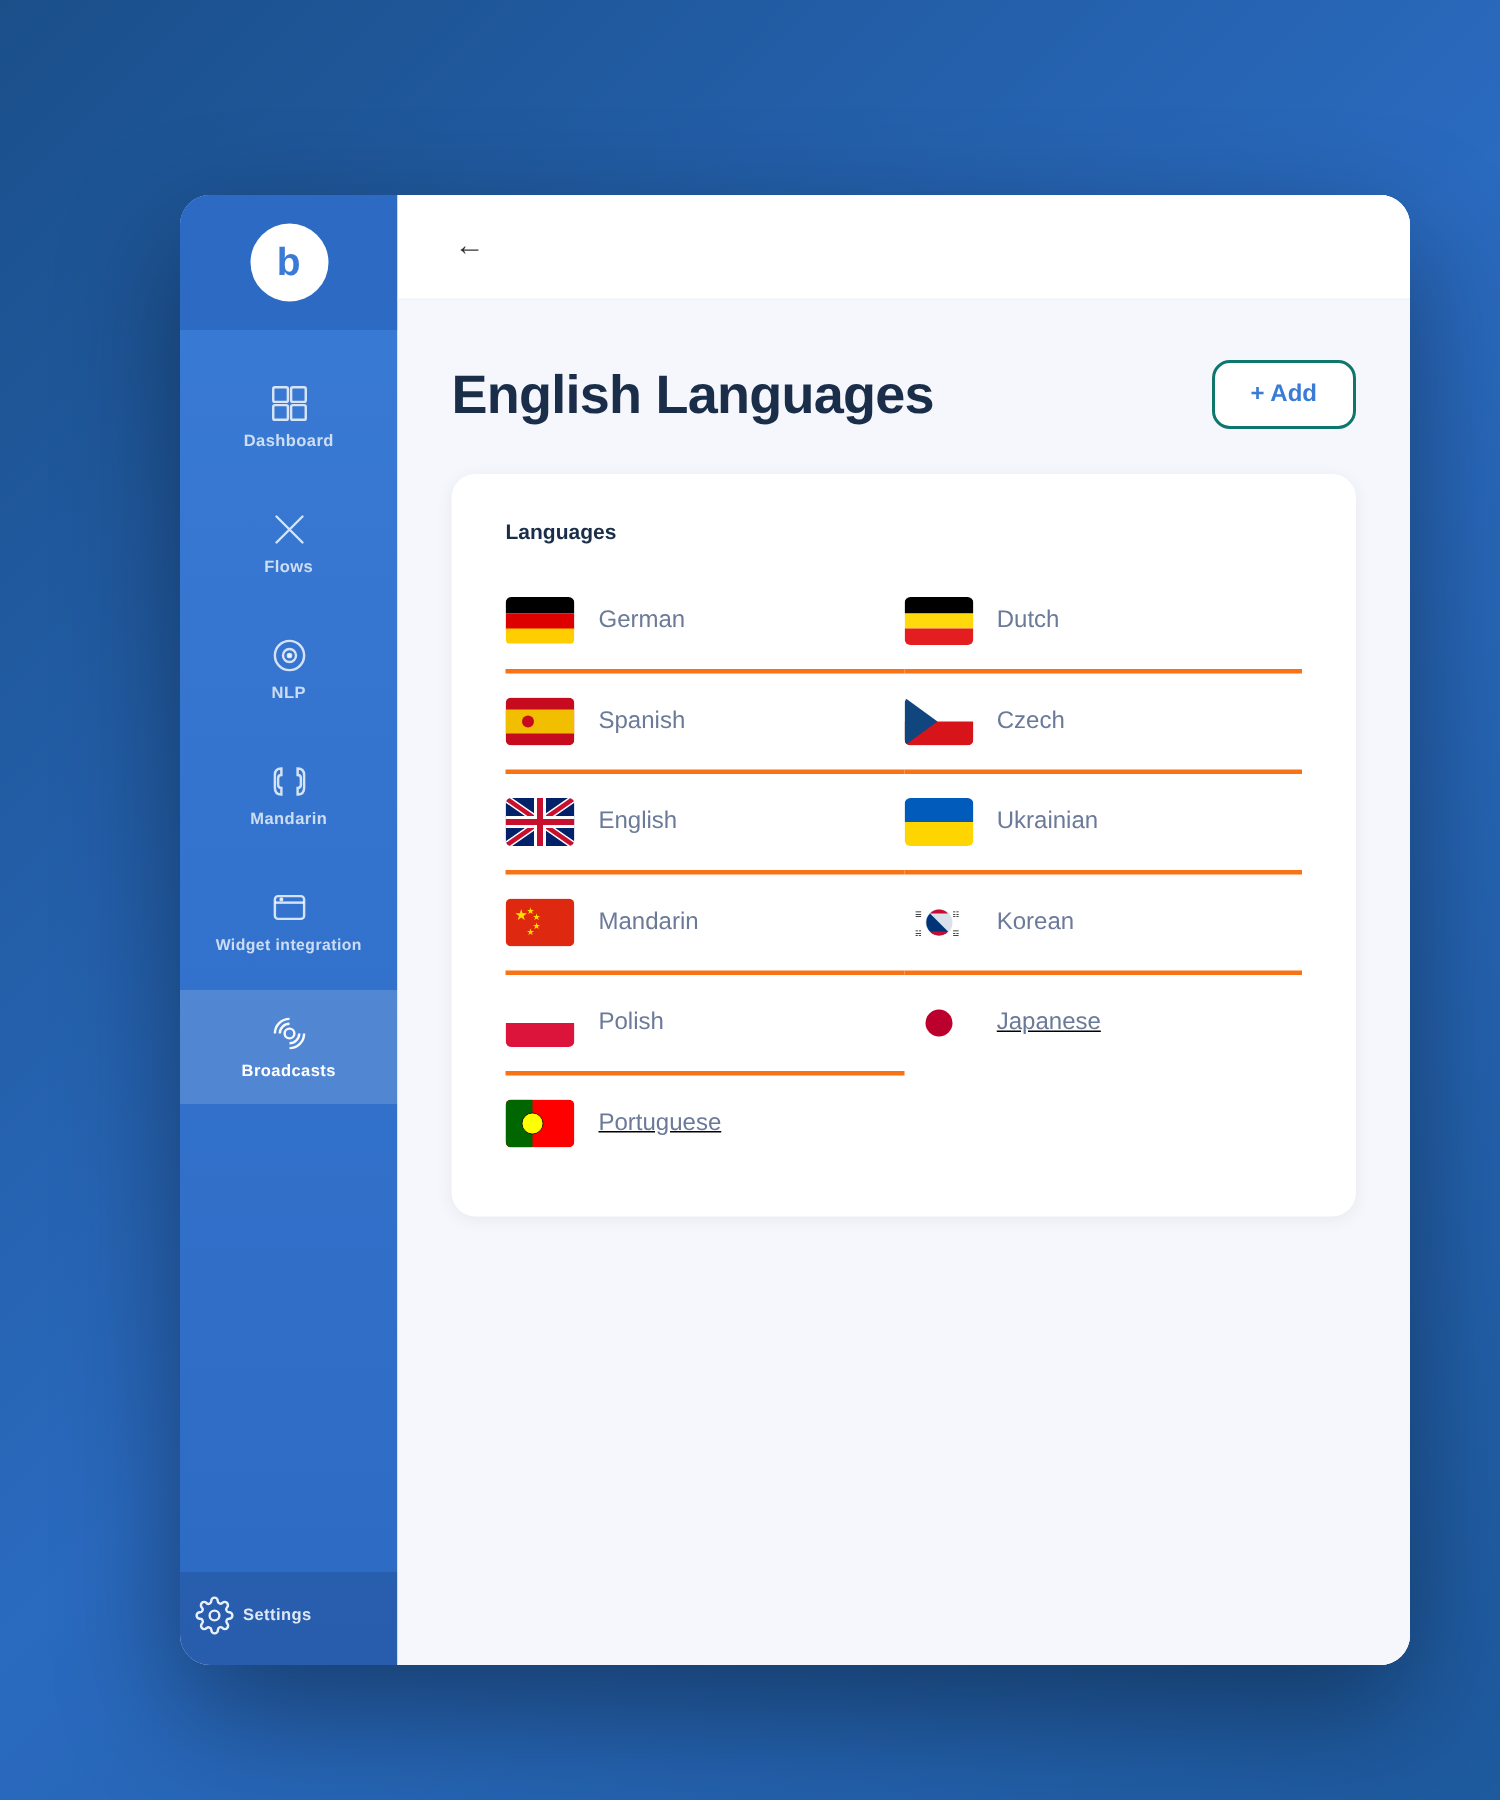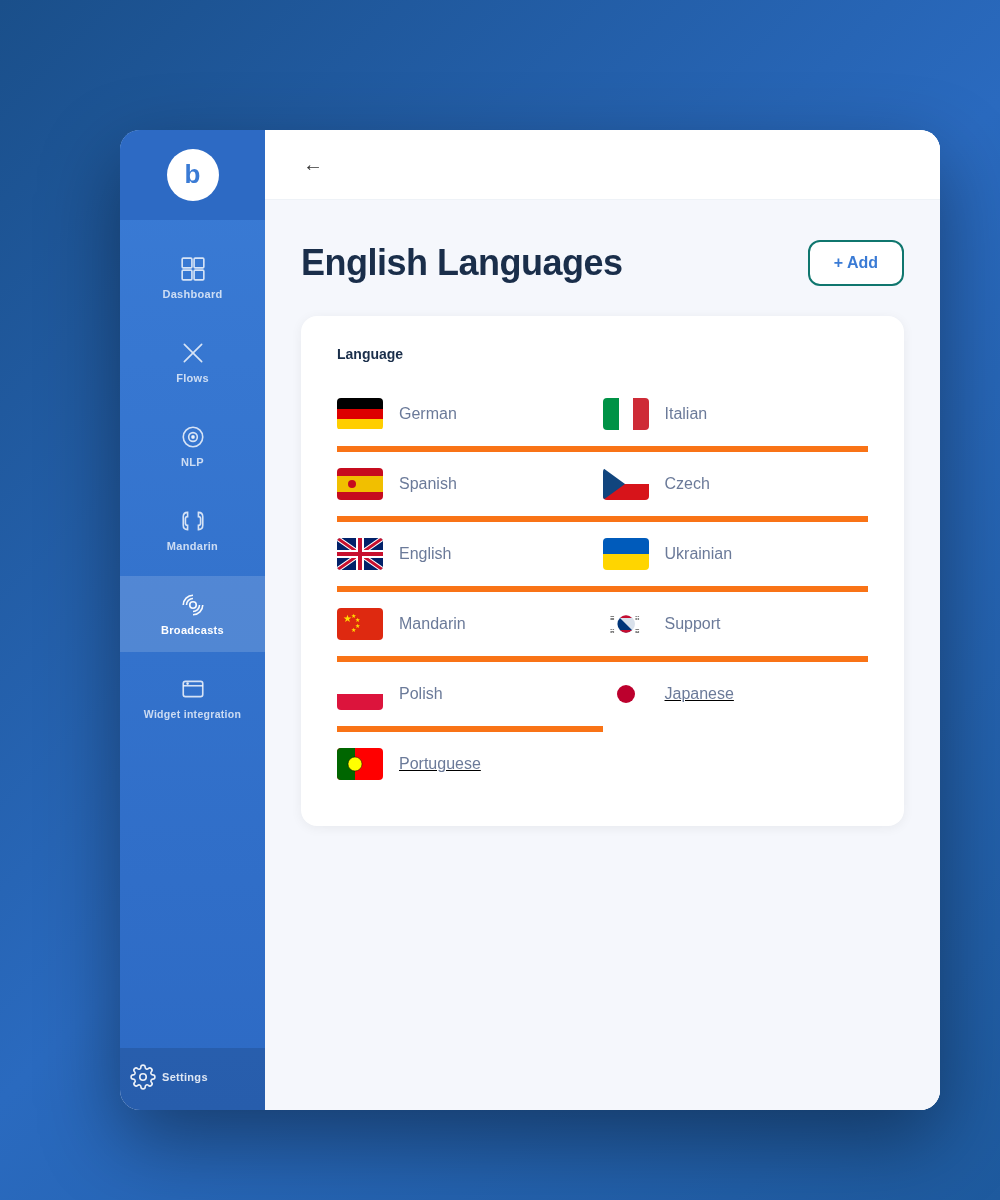--- a/index.html
+++ b/index.html
@@ -192,21 +192,21 @@
       display: grid;
       grid-template-columns: 1fr 1fr;
       gap: 0;
     }
 
     .lang-row {
       display: flex;
       align-items: center;
       padding: 16px 0;
       gap: 16px;
-      border-bottom: 6px solid #f97316;
+      border-bottom: 3px solid #f97316;
     }
 
     .lang-row:last-child {
       border-bottom: none;
       text-decoration: underline;
     }
 
     .flag {
       width: 46px;
       height: 32px;
@@ -279,40 +279,40 @@
         </div>
 
         <div class="nav-item">
           <svg viewBox="0 0 24 24" width="26" height="26" fill="none" stroke="rgba(255,255,255,0.8)" stroke-width="1.5">
             <path d="M3 8 Q3 4 7 4 L7 8 Q5 8 5 10 L5 14 Q5 16 7 16 L7 20 Q3 20 3 16 Z"></path>
             <path d="M21 8 Q21 4 17 4 L17 8 Q19 8 19 10 L19 14 Q19 16 17 16 L17 20 Q21 20 21 16 Z"></path>
           </svg>
           <span class="nav-item-label">Mandarin</span>
         </div>
 
+        <div class="nav-item">
+          <svg viewBox="0 0 24 24" width="26" height="26" fill="none" stroke="rgba(255,255,255,0.8)" stroke-width="1.5">
+            <rect x="3" y="5" width="18" height="14" rx="2"></rect>
+            <path d="M3 9 L21 9"></path>
+            <circle cx="7" cy="7" r="0.5" fill="rgba(255,255,255,0.8)"></circle>
+          </svg>
+          <span class="nav-item-label" style="text-align:center;font-size:10.5px;">Widget integration</span>
+        </div>
+
         <div class="nav-item active">
           <svg viewBox="0 0 24 24" width="26" height="26" fill="none" stroke="rgba(255,255,255,0.95)" stroke-width="1.5">
             <circle cx="12" cy="12" r="3"></circle>
             <path d="M6 12 A6 6 0 0 1 12 6"></path>
             <path d="M18 12 A6 6 0 0 1 12 18"></path>
             <path d="M3 12 A9 9 0 0 1 12 3"></path>
             <path d="M21 12 A9 9 0 0 1 12 21"></path>
           </svg>
           <span class="nav-item-label">Broadcasts</span>
         </div>
 
-        <div class="nav-item">
-          <svg viewBox="0 0 24 24" width="26" height="26" fill="none" stroke="rgba(255,255,255,0.8)" stroke-width="1.5">
-            <rect x="3" y="5" width="18" height="14" rx="2"></rect>
-            <path d="M3 9 L21 9"></path>
-            <circle cx="7" cy="7" r="0.5" fill="rgba(255,255,255,0.8)"></circle>
-          </svg>
-          <span class="nav-item-label" style="text-align:center;font-size:10.5px;">Widget integration</span>
-        </div>
-
       </div>
 
       <div class="settings-item" style="margin-top:auto;">
         <svg viewBox="0 0 24 24" width="26" height="26" fill="none" stroke="rgba(255,255,255,0.9)" stroke-width="1.5">
           <path d="M12 15a3 3 0 1 0 0-6 3 3 0 0 0 0 6z"></path>
           <path d="M19.4 15a1.65 1.65 0 0 0 .33 1.82l.06.06a2 2 0 0 1-2.83 2.83l-.06-.06a1.65 1.65 0 0 0-1.82-.33 1.65 1.65 0 0 0-1 1.51V21a2 2 0 0 1-4 0v-.09A1.65 1.65 0 0 0 9 19.4a1.65 1.65 0 0 0-1.82.33l-.06.06a2 2 0 0 1-2.83-2.83l.06-.06A1.65 1.65 0 0 0 4.68 15a1.65 1.65 0 0 0-1.51-1H3a2 2 0 0 1 0-4h.09A1.65 1.65 0 0 0 4.6 9a1.65 1.65 0 0 0-.33-1.82l-.06-.06a2 2 0 0 1 2.83-2.83l.06.06A1.65 1.65 0 0 0 9 4.68a1.65 1.65 0 0 0 1-1.51V3a2 2 0 0 1 4 0v.09a1.65 1.65 0 0 0 1 1.51 1.65 1.65 0 0 0 1.82-.33l.06-.06a2 2 0 0 1 2.83 2.83l-.06.06A1.65 1.65 0 0 0 19.4 9a1.65 1.65 0 0 0 1.51 1H21a2 2 0 0 1 0 4h-.09a1.65 1.65 0 0 0-1.51 1z"></path>
         </svg>
         <span class="nav-item-label">Settings</span>
       </div>
 
@@ -323,21 +323,21 @@
         <div class="back-btn">←</div>
       </div>
 
       <div class="content-area">
         <div class="page-header">
           <h1 class="page-title">English Languages</h1>
           <button class="add-btn">+ Add</button>
         </div>
 
         <div class="languages-card">
-          <div class="col-header">Language</div>
+          <div class="col-header">Languages</div>
 
           <div class="languages-grid">
 
             <div>
               <div class="lang-row">
                 <div class="flag">
                   <svg width="46" height="32" viewBox="0 0 46 32">
                     <rect width="46" height="11" y="0" fill="#000"></rect>
                     <rect width="46" height="11" y="11" fill="#dd0000"></rect>
                     <rect width="46" height="10" y="21" fill="#ffce00"></rect>
@@ -402,31 +402,31 @@
                     <rect width="46" height="32" fill="#ff0000"></rect>
                     <rect width="18" height="32" fill="#006600"></rect>
                     <circle cx="18" cy="16" r="7" fill="#ffff00" stroke="#000" stroke-width="0.5"></circle>
                   </svg>
                 </div>
                 <span class="lang-name">Portuguese</span>
               </div>
             </div>
 
             <div>
-
-              <div class="lang-row">
-                <div class="flag">
-                  <svg width="46" height="32" viewBox="0 0 46 32">
-                    <rect width="16" height="32" fill="#009246"></rect>
-                    <rect width="14" height="32" x="16" fill="white"></rect>
-                    <rect width="16" height="32" x="30" fill="#ce2b37"></rect>
-                  </svg>
-                </div>
-                <span class="lang-name">Italian</span>
-              </div>
+              <div class="lang-row">
+                <div class="flag">
+                  <svg width="46" height="32" viewBox="0 0 46 32">
+                    <rect width="46" height="11" y="0" fill="#000"></rect>
+                    <rect width="46" height="10" y="11" fill="#ffd90c"></rect>
+                    <rect width="46" height="11" y="21" fill="#e41e20"></rect>
+                  </svg>
+                </div>
+                <span class="lang-name">Dutch</span>
+              </div>
+
 
               <div class="lang-row">
                 <div class="flag">
                   <svg width="46" height="32" viewBox="0 0 46 32">
                     <rect width="46" height="16" fill="white"></rect>
                     <rect width="46" height="16" y="16" fill="#d7141a"></rect>
                     <polygon points="0,0 22,16 0,32" fill="#11457e"></polygon>
                   </svg>
                 </div>
                 <span class="lang-name">Czech</span>
@@ -449,21 +449,21 @@
                     <circle cx="23" cy="16" r="9" fill="#003478" opacity="0.15"></circle>
                     <path d="M17,10 A8,8 0 0 1 29,10" fill="#c60c30"></path>
                     <path d="M17,10 A8,8 0 0 0 29,22" fill="#003478"></path>
                     <path d="M17,22 A8,8 0 0 0 29,22" fill="#c60c30"></path>
                     <text x="7" y="12" font-size="5" fill="black">☰</text>
                     <text x="32" y="12" font-size="5" fill="black">☷</text>
                     <text x="7" y="25" font-size="5" fill="black">☵</text>
                     <text x="32" y="25" font-size="5" fill="black">☲</text>
                   </svg>
                 </div>
-                <span class="lang-name">Support</span>
+                <span class="lang-name">Korean</span>
               </div>
 
               <div class="lang-row">
                 <div class="flag">
                   <svg width="46" height="32" viewBox="0 0 46 32">
                     <rect width="46" height="32" fill="white"></rect>
                     <circle cx="23" cy="16" r="9" fill="#bc002d"></circle>
                   </svg>
                 </div>
                 <span class="lang-name">Japanese</span>

